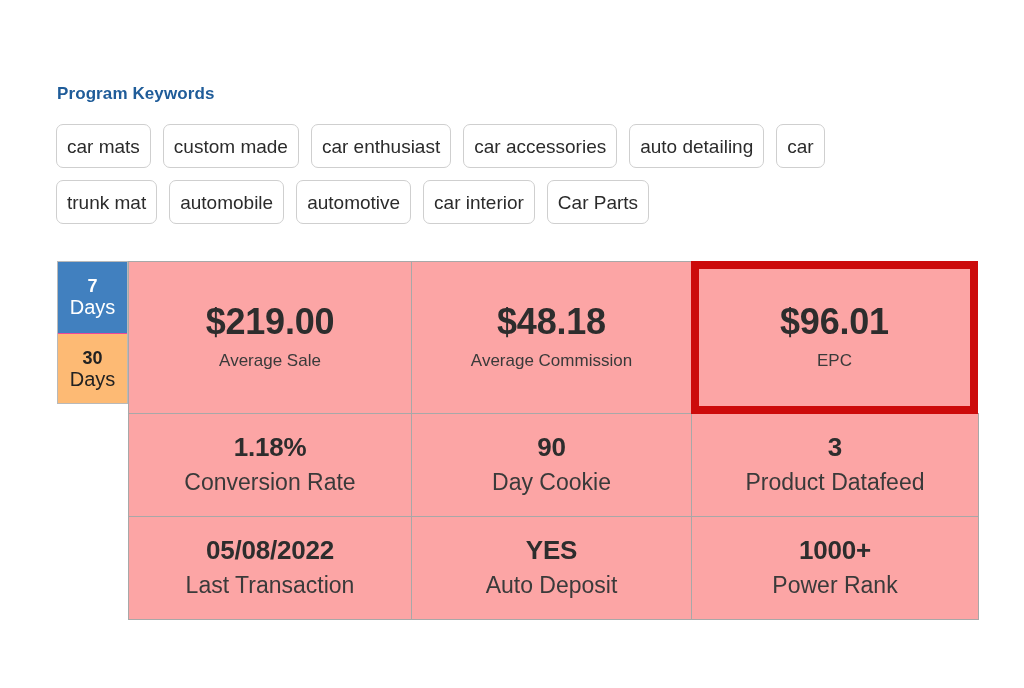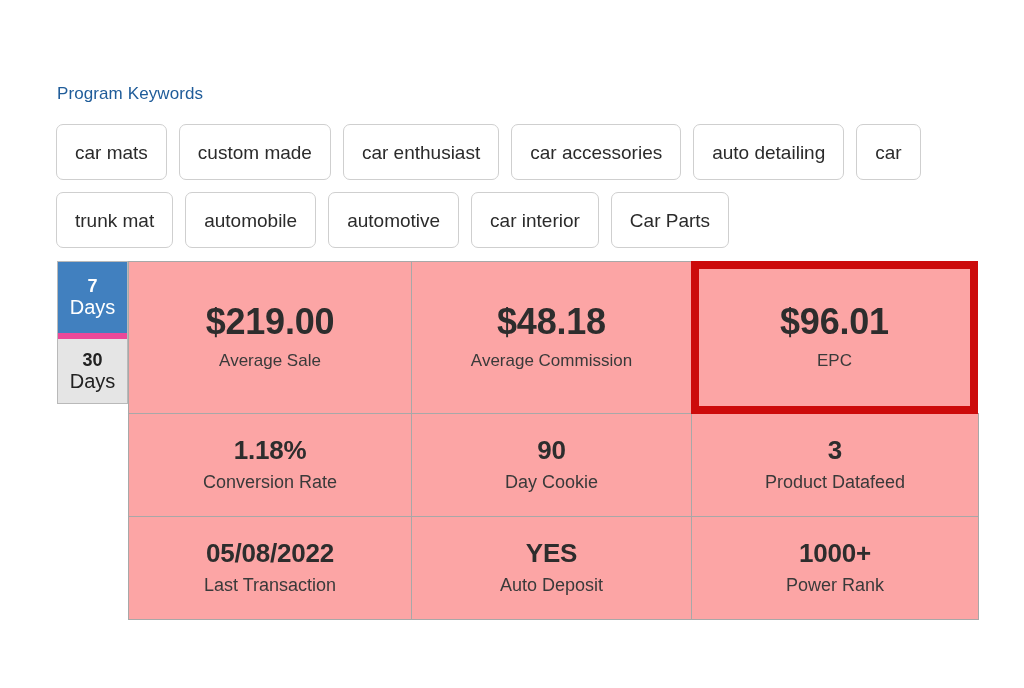--- a/index.html
+++ b/index.html
@@ -21,21 +21,21 @@
     background: #ffffff;
     overflow: hidden;
   }
 
   
   .section-heading {
     position: absolute;
     left: 57px;
     top: 84px;
     font-size: 17px;
-    font-weight: normal;
+    font-weight: bold;
     color: #1f5c99;
     letter-spacing: 0.1px;
     white-space: nowrap;
   }
 
   
   .keyword-rows {
     position: absolute;
     left: 56px;
     top: 124px;
@@ -44,22 +44,22 @@
   .keyword-row {
     display: flex;
     flex-wrap: nowrap;
     align-items: flex-start;
     margin-bottom: 12px;
   }
   .keyword-pill {
     display: inline-flex;
     align-items: center;
     justify-content: center;
-    height: 56px;
-    padding: 0 18px;
+    height: 44px;
+    padding: 0 10px;
     margin-right: 12px;
     border: 1px solid #cfcfcf;
     border-radius: 7px;
     background: #ffffff;
     color: #2b2b2b;
     font-size: 19px;
     font-weight: normal;
     line-height: 1;
     white-space: nowrap;
     cursor: pointer;
@@ -100,23 +100,23 @@
   }
   .period-tab .unit {
     font-size: 20px;
     font-weight: normal;
   }
   .period-tab.active {
     background: #4180bf;
     color: #ffffff;
   }
   .period-tab.inactive {
-    background: #e5e5e5;
+    background: #fdba74;
     color: #222222;
-    border-top: 6px solid #ec4899;
+    border-top: 1px solid #ec4899;
   }
 
   
   .stats-grid {
     position: absolute;
     left: 71px;
     top: 0px;
     width: 850px;
     height: 358px;
     display: grid;
@@ -146,21 +146,21 @@
   .stat-cell .stat-label {
     color: #3a3a3a;
     font-weight: normal;
     line-height: 1.2;
   }
   
   .row1 .stat-value { font-size: 36px; margin-bottom: 10px; }
   .row1 .stat-label { font-size: 17px; }
   
   .rowsm .stat-value { font-size: 26px; margin-bottom: 8px; }
-  .rowsm .stat-label { font-size: 18px; text-align: right; }
+  .rowsm .stat-label { font-size: 23px; text-align: right; }
 
   
   .stat-cell.highlight {
     border: 8px solid #a21caf;
     z-index: 5;
     margin-right: 0;
   }
 </style>
 </head>
 <body>

